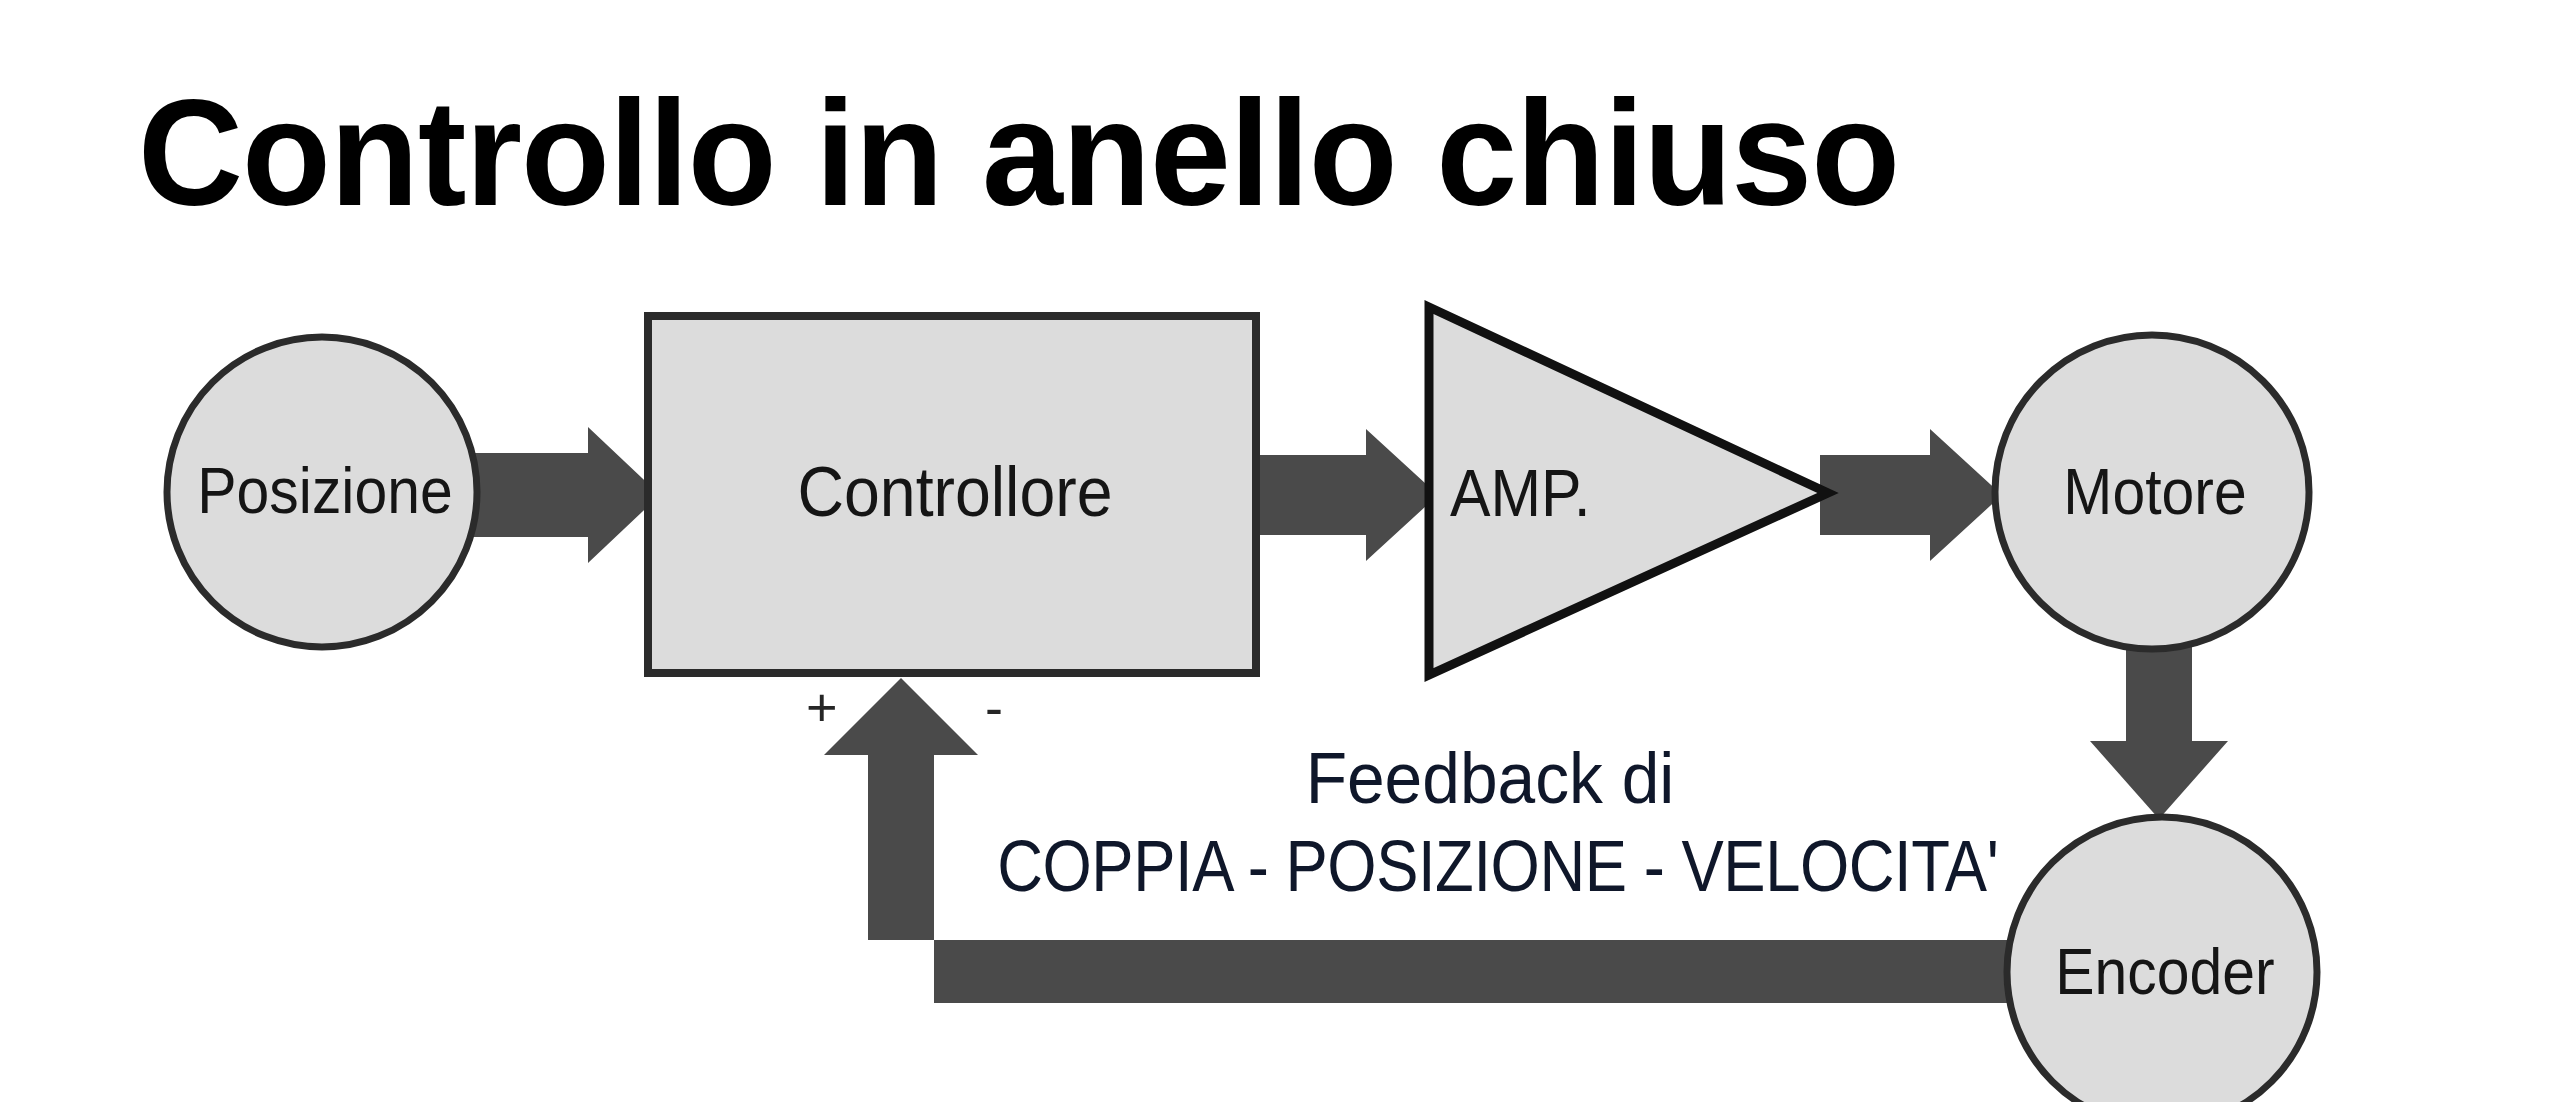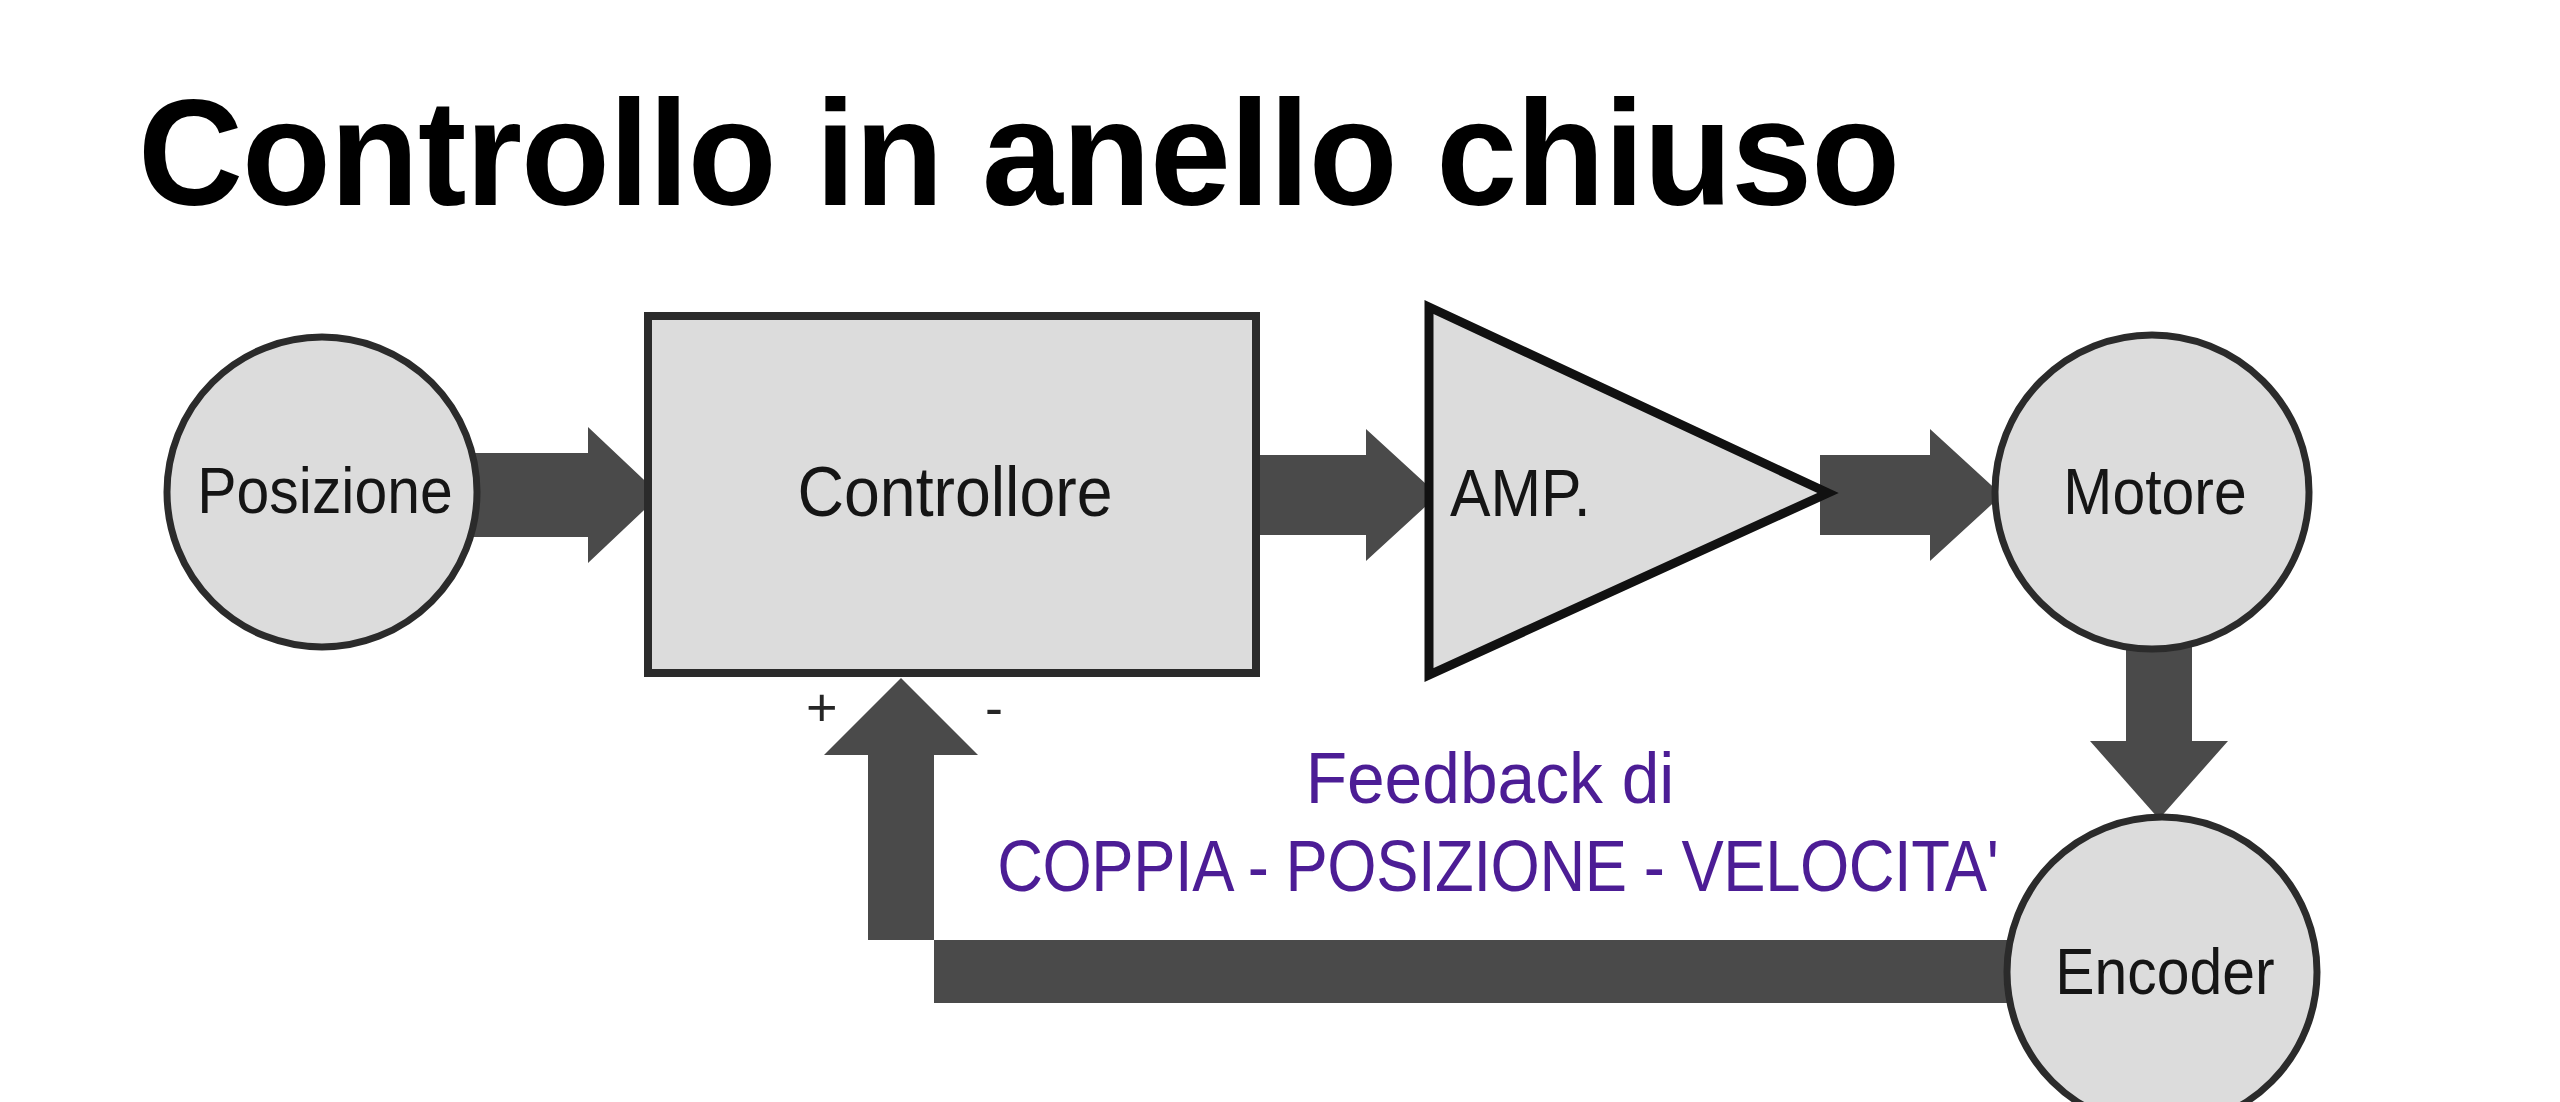--- a/index.html
+++ b/index.html
@@ -109,21 +109,21 @@
   #sign-plus  { left: 806px; top: 645px; }
   #sign-minus { left: 985px; top: 645px; }
 
   
   #feedback-caption {
     position: absolute;
     left: 930px;
     top: 700px;
     width: 1120px;
     text-align: center;
-    color: #4c1d95;
+    color: #0f172a;
     font-family: "Liberation Sans", sans-serif;
     pointer-events: none;
   }
   #feedback-line1 {
     display: block;
     font-size: 72px;
     line-height: 86px;
     transform: scaleX(0.94);
   }
   #feedback-line2 {

